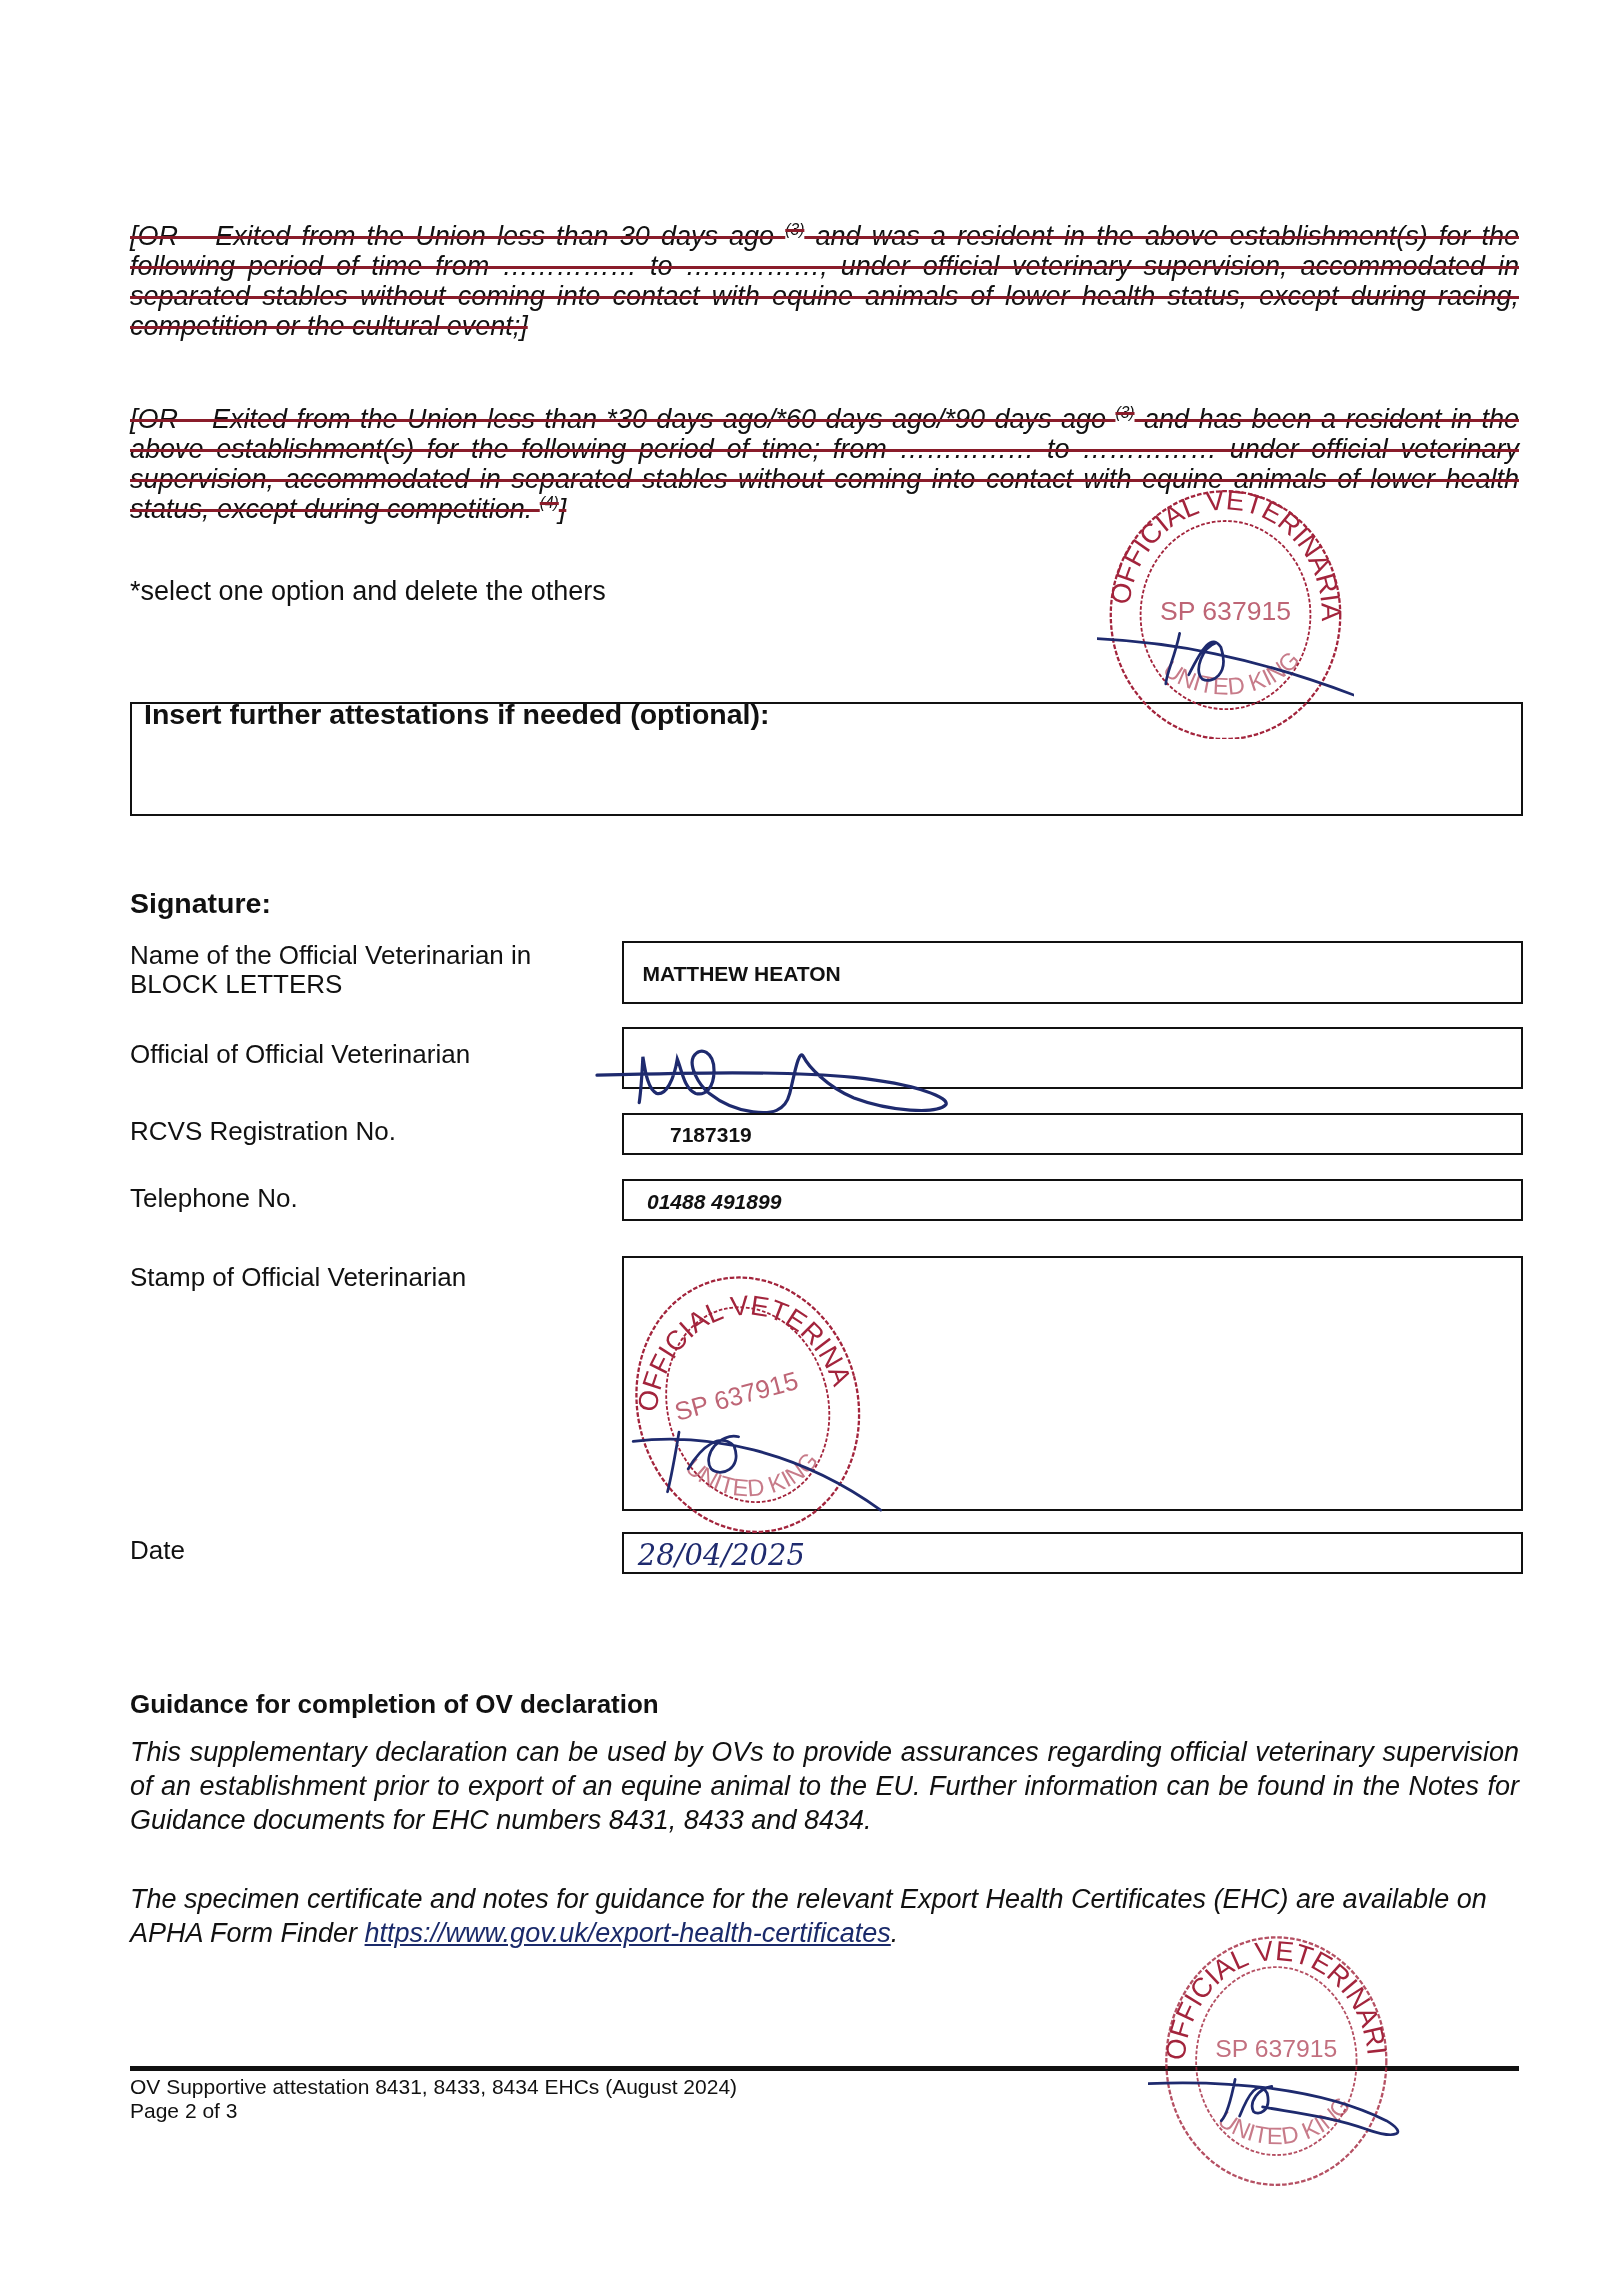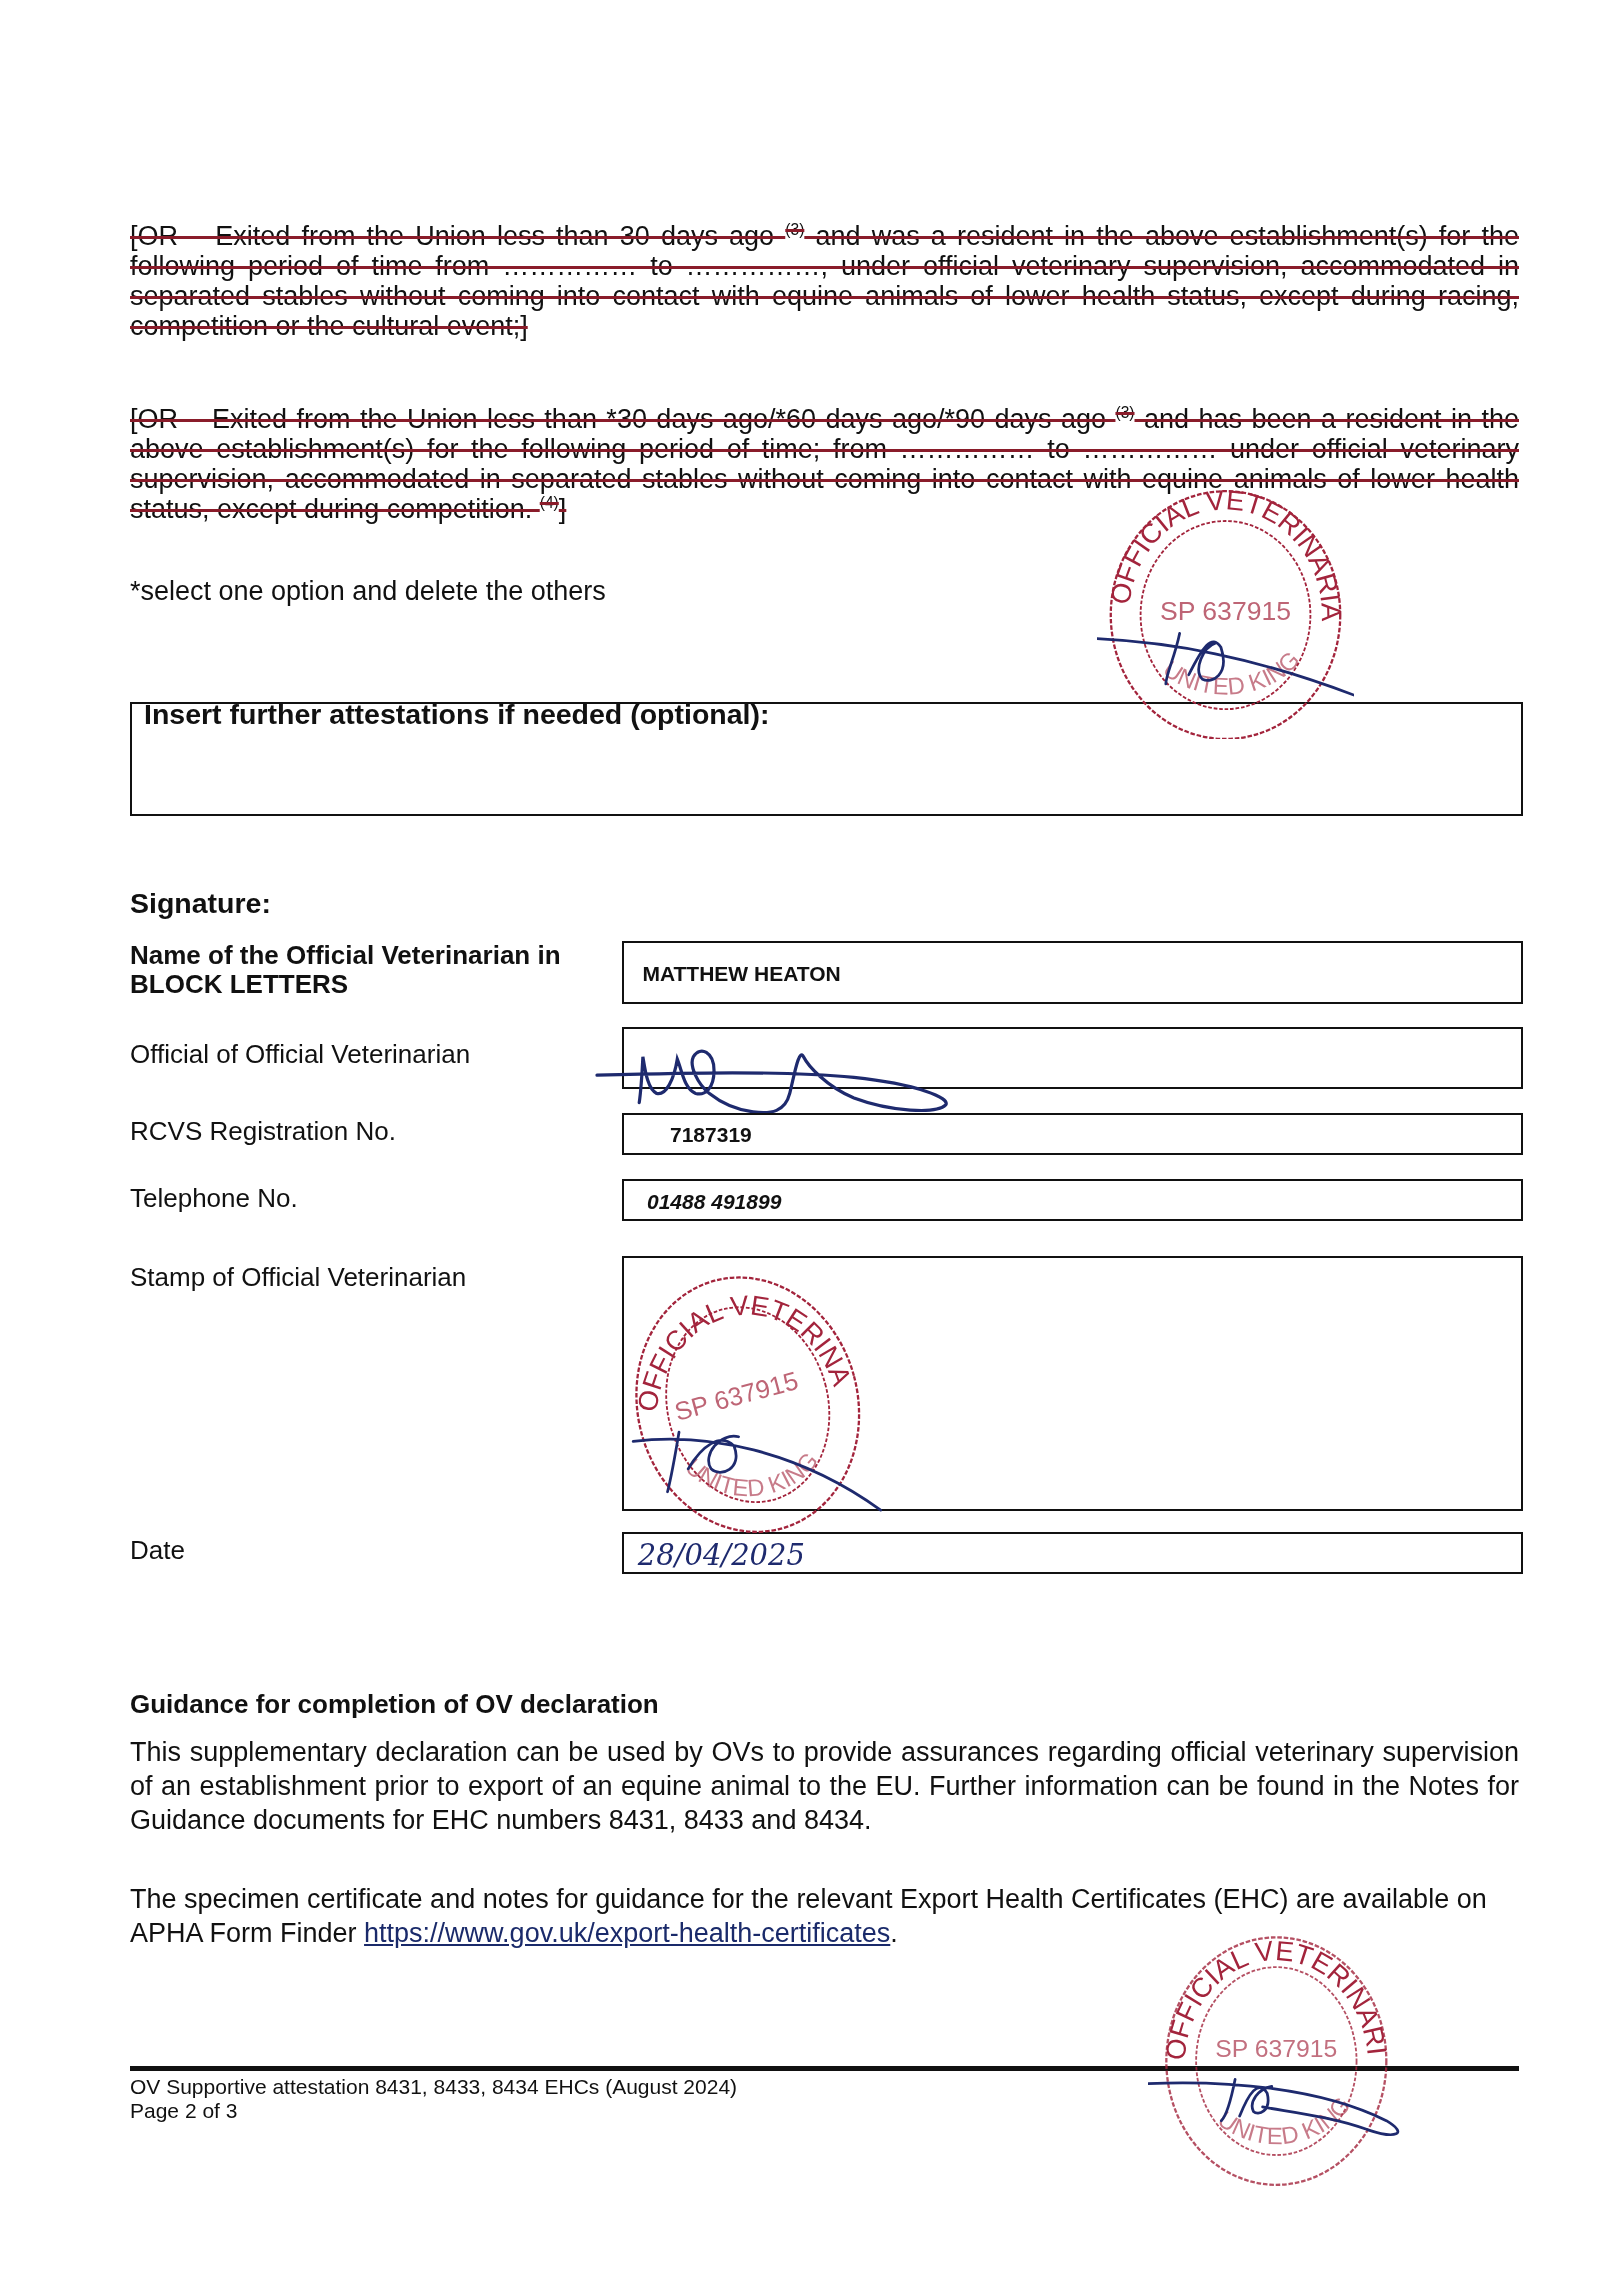--- a/index.html
+++ b/index.html
@@ -1,20 +1,20 @@
 <!DOCTYPE html>
 <html style="font-size:7.3px"><head>
 <meta charset="utf-8">
 <style>
   html, body { margin: 0; padding: 0; background: #ffffff; }
   body { width: 1622px; height: 2295px; position: relative; overflow: hidden;
          font-family: "Liberation Sans", sans-serif; color: #111111; }
   .abs { position: absolute; }
   .para { position: absolute; left: 130px; width: 1389px; font-size: 27px; line-height: 30px;
-          text-align: justify; }
+          text-align: justify; font-style: italic; }
   .struck { text-decoration: line-through; text-decoration-color: #8a1c2a;
             text-decoration-thickness: 2.8px; }
   .para sup { font-size: 15.6px; line-height: 0; }
   .plain { font-size: 27px; }
   .heading-bold { font-weight: bold; }
   .box { position: absolute; border: 2.3px solid #111; box-sizing: border-box; background: transparent; }
   .label { position: absolute; left: 130px; font-size: 26px; line-height: 29px; }
   .value { position: absolute; font-weight: bold; font-size: 21px; }
   .hand { font-family: "DejaVu Serif", serif; font-style: italic; color: #1e2a6e; }
   .link { color: #1a2a6a; text-decoration: underline; }
@@ -35,21 +35,21 @@
 
 <div class="abs plain" style="left:130px; top:576px;">*select one option and delete the others</div>
 
 <div class="abs heading-bold" style="left:144px; top:661px; font-size:28.5px;margin-top:37px;">Insert further attestations if needed (optional):</div>
 <div class="box" style="left:130px; top:702px; width:1393px; height:114px;">
   <span></span>
 </div>
 
 <div class="abs heading-bold" style="left:130px; top:887px; font-size:28.5px;">Signature:</div>
 
-<div class="label" style="top:941px; width:459px;font-weight:bold;">Name of the Official Veterinarian in BLOCK LETTERS</div>
+<div class="label" style="top:941px; width:459px;">Name of the Official Veterinarian in BLOCK LETTERS</div>
 <div class="box" style="left:622px; top:941px; width:901px; height:63px;">
   <span class="value" style="left:18.4px; top:19px;">MATTHEW HEATON</span>
 </div>
 
 <div class="label" style="top:1040px;">Official of Official Veterinarian</div>
 <div class="box" style="left:622px; top:1027px; width:901px; height:62px;">
   <svg width="413" height="101" style="position:absolute; left:-27.5px; top:-9.2px; overflow:visible;" viewBox="0 0 900 220">
     <path d="M0,120 C200,115 400,110 560,125 C700,140 770,170 760,185 C740,205 640,200 560,170 C500,145 460,100 450,80 C440,60 430,120 420,160 C410,200 380,205 340,200 C300,195 270,180 245,160 C220,140 200,100 210,80 C225,55 255,70 255,110 C255,150 235,165 215,160 C190,150 185,110 175,85 C168,130 150,165 130,160 C110,150 105,110 100,80 C98,120 95,160 92,180" fill="none" stroke="#1e2a6e" stroke-width="7" stroke-linecap="round"></path>
   </svg>
 </div>

